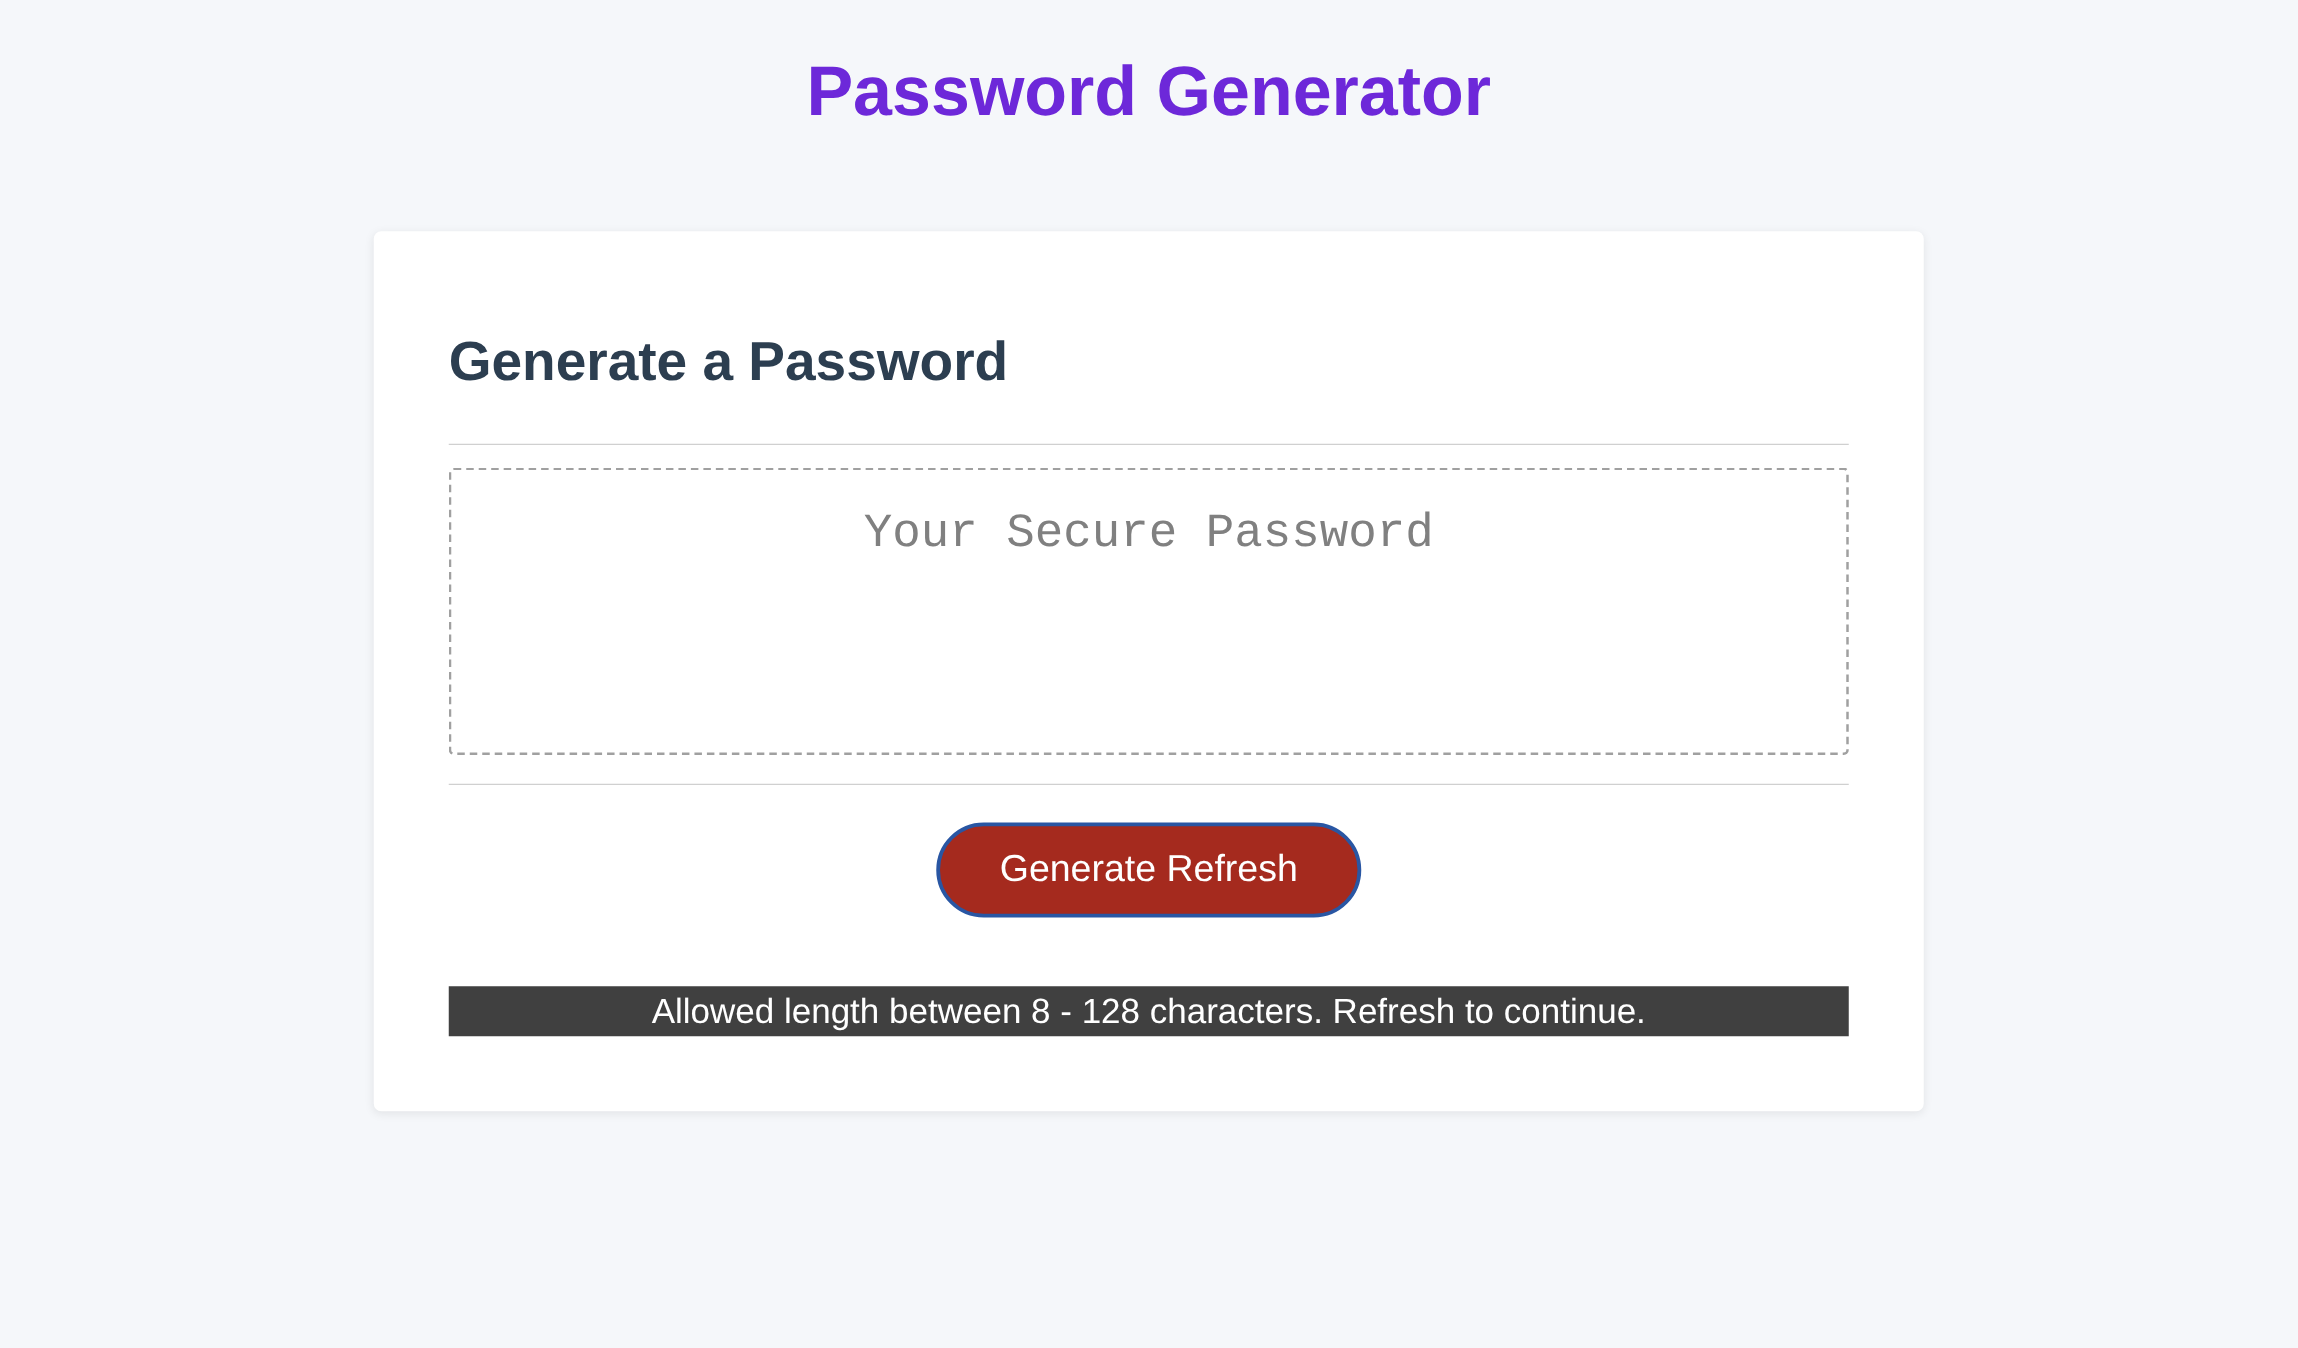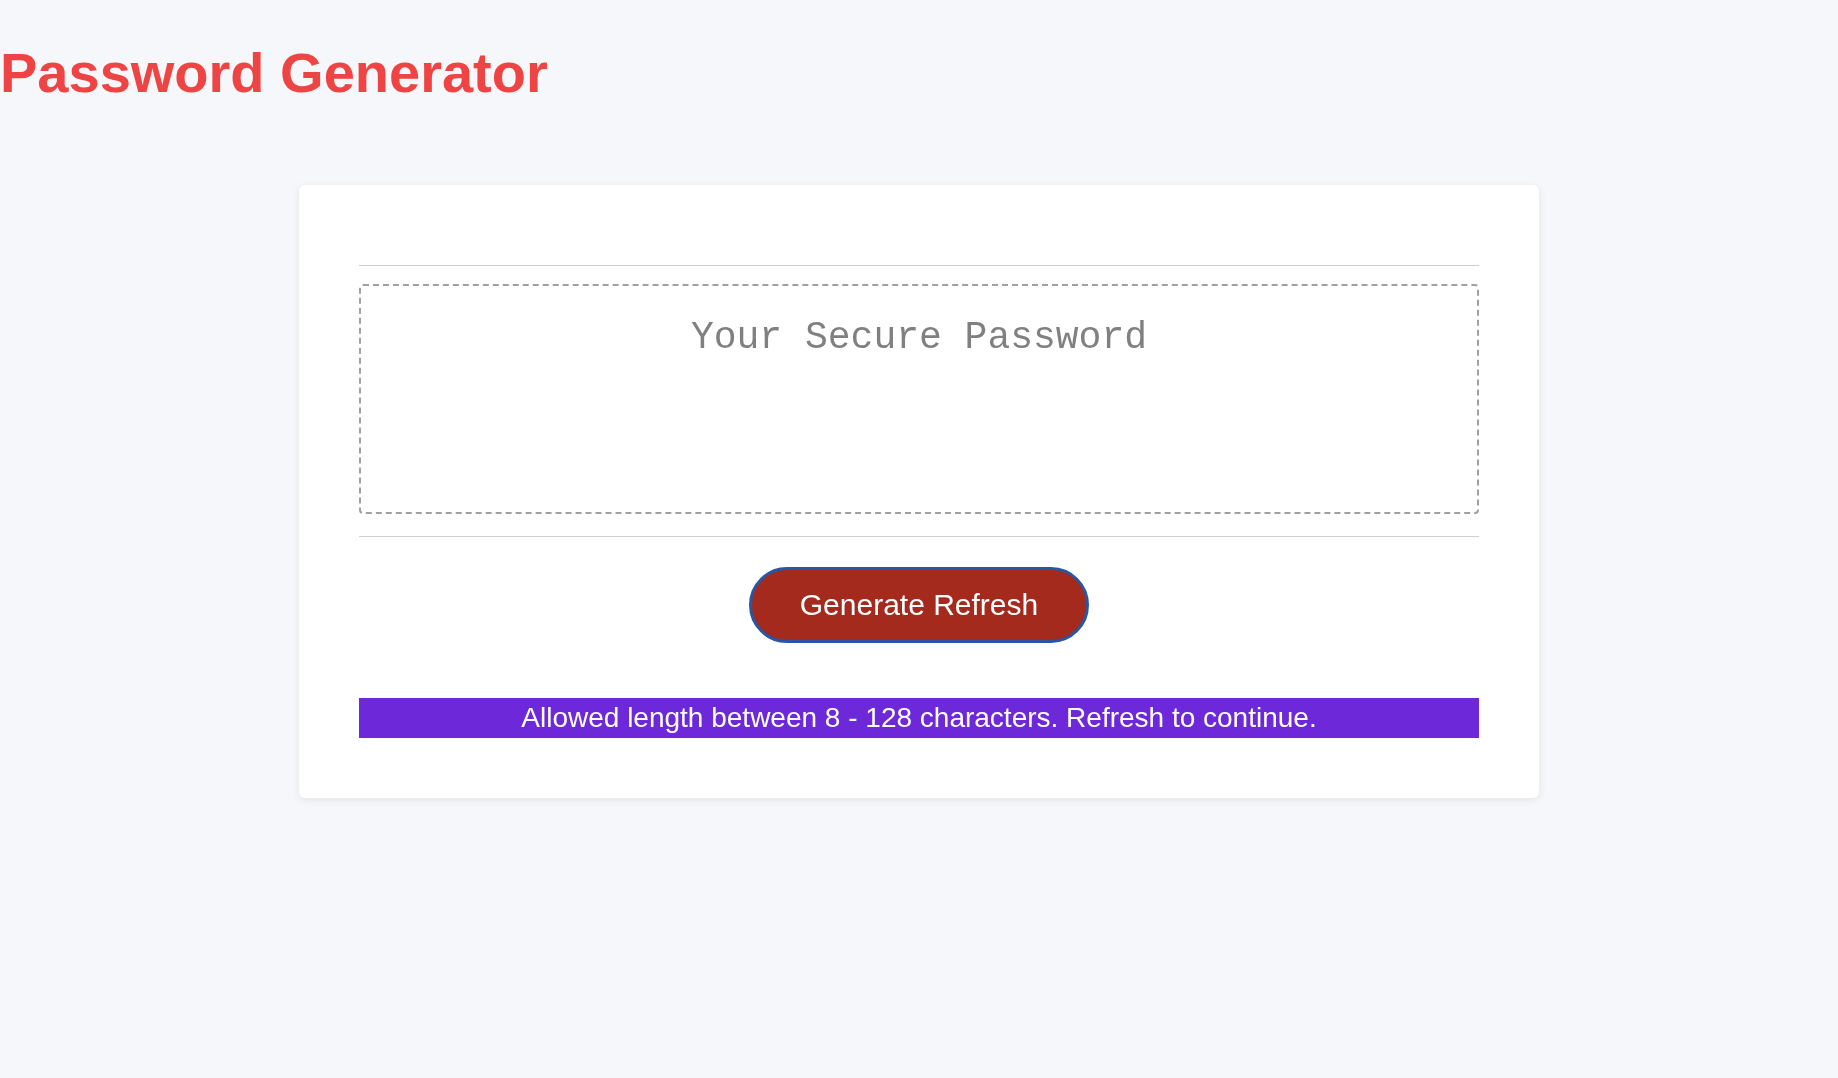--- a/index.html
+++ b/index.html
@@ -8,21 +8,22 @@
       box-sizing: border-box;
     }
     
     body {
       font-family: -apple-system, BlinkMacSystemFont, "Segoe UI", Helvetica, Arial, sans-serif;
       background-color: #f5f7fa;
       padding: 20px 0;
     }
     
     .page-title {
-      color: #ef4444;
+      text-align: center;
+      color: #6d28d9;
       font-size: 56px;
       font-weight: 700;
       margin-top: 20px;
       margin-bottom: 80px;
     }
     
     .card {
       background: #ffffff;
       max-width: 1240px;
       margin: 0 auto;
@@ -75,34 +76,35 @@
       border: 3px solid #2956a3;
       border-radius: 50px;
       padding: 18px 48px;
       font-size: 30px;
       font-weight: 500;
       cursor: pointer;
       font-family: inherit;
     }
     
     .alert-bar {
-      background-color: #6d28d9;
+      background-color: #404040;
       color: #ffffff;
       text-align: center;
       font-size: 28px;
       padding: 4px 10px;
       font-weight: 400;
     }
   </style>
 </head>
 <body>
 
 <h1 class="page-title">Password Generator</h1>
 
 <div class="card">
+  <h2 class="card-title">Generate a Password</h2>
 
   <div class="password-section">
     <textarea class="password-output" readonly="" placeholder="Your Secure Password" style=""></textarea>
   </div>
 
   <div class="button-row">
     <button class="generate-btn">Generate Refresh</button>
   </div>
 
   <div class="alert-bar">Allowed length between 8 - 128 characters. Refresh to continue.</div>

